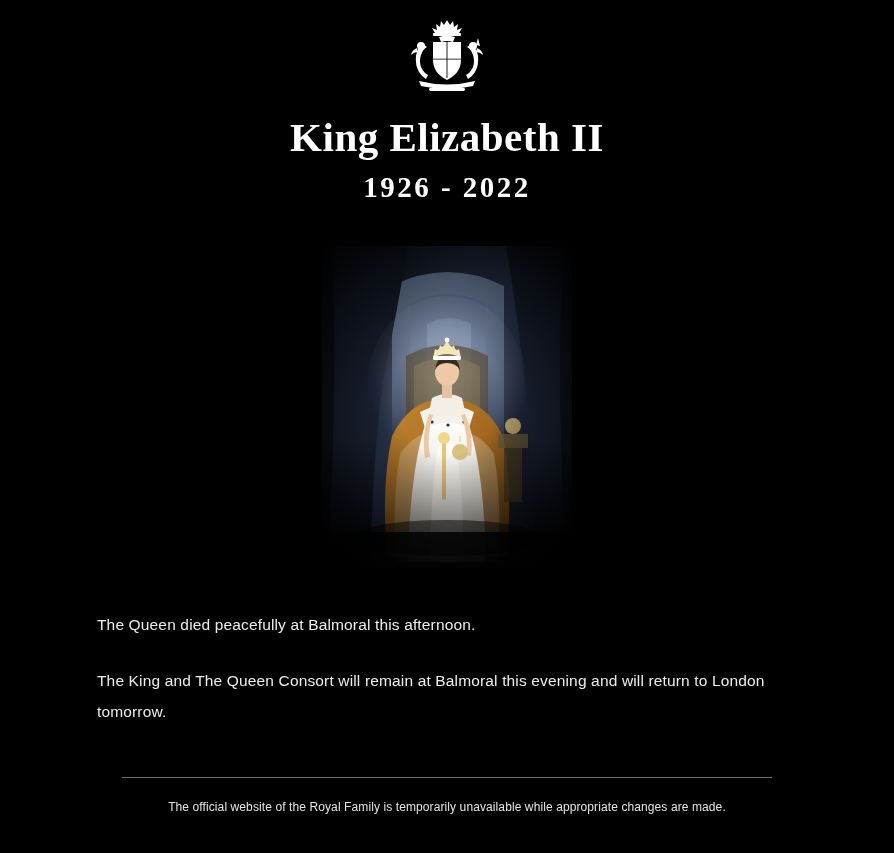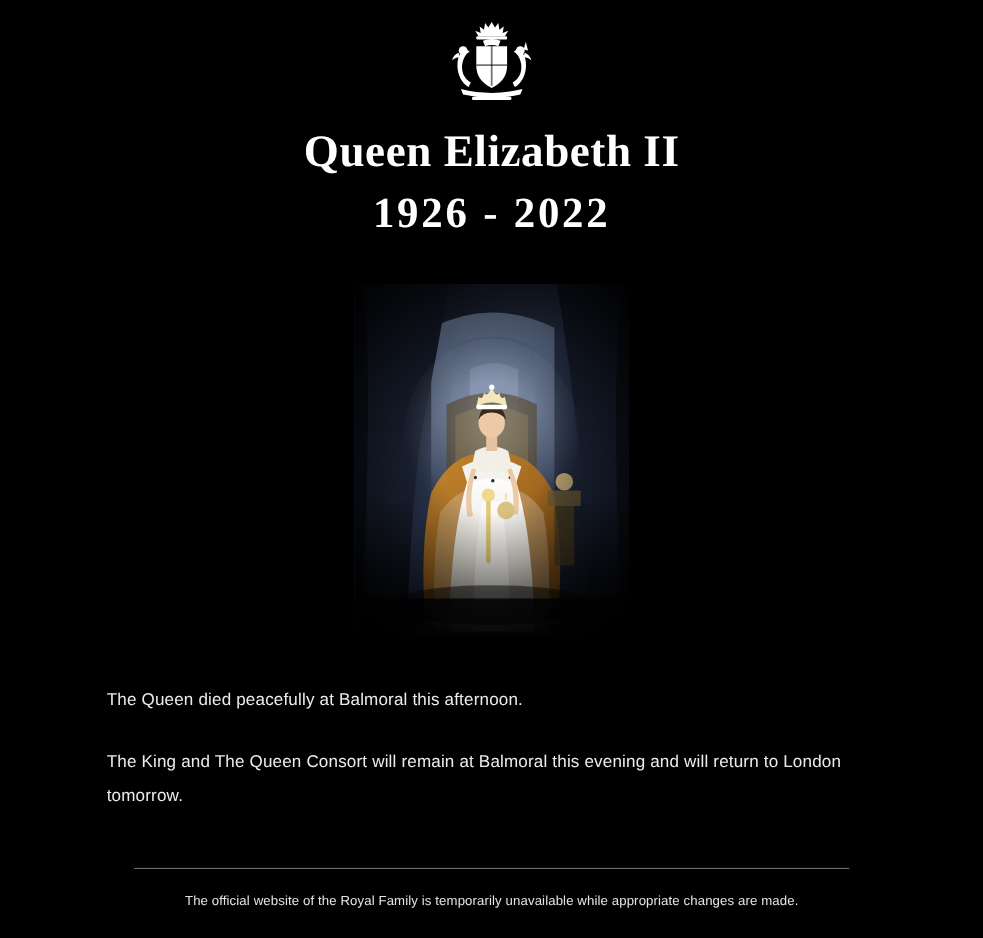--- a/index.html
+++ b/index.html
@@ -39,21 +39,21 @@
     font-size: 41px;
     font-weight: 700;
     letter-spacing: 0.5px;
     text-align: center;
     margin: 0;
     line-height: 1.15;
     color: #ffffff;
   }
   .dates {
     font-family: "Liberation Serif", "DejaVu Serif", serif;
-    font-size: 39px;
+    font-size: 29px;
     font-weight: 700;
     letter-spacing: 2.5px;
     text-align: center;
     margin: 10px 0 0 0;
     color: #ffffff;
   }
 
   
   .portrait-wrap {
     margin-top: 42px;
@@ -143,21 +143,21 @@
 
         <path d="M47.2 24 h1.6 v36 h-1.6z" fill="#000000" opacity="0.55"></path>
         <path d="M34 40.5 h28 v1.4 h-28z" fill="#000000" opacity="0.55"></path>
 
         <path d="M20 63 q28 7 56 0 l-2 5 q-26 6 -52 0z"></path>
         <rect x="30" y="70" width="36" height="3" rx="1.4"></rect>
       </g>
     </svg>
   </div>
 
-  <h1 class="title">Queen Elizabeth II</h1>
+  <h1 class="title">King Elizabeth II</h1>
   <div class="dates">1926 - 2022</div>
 
   <div class="portrait-wrap">
     <svg class="portrait" viewBox="0 0 250 322" preserveAspectRatio="xMidYMid slice" xmlns="http://www.w3.org/2000/svg" aria-hidden="true">
       <defs>
         <linearGradient id="bgRoom" x1="0" y1="0" x2="1" y2="1">
           <stop offset="0%" stop-color="#0b0d14"></stop>
           <stop offset="45%" stop-color="#2a3650"></stop>
           <stop offset="100%" stop-color="#0a0b10"></stop>
         </linearGradient>

